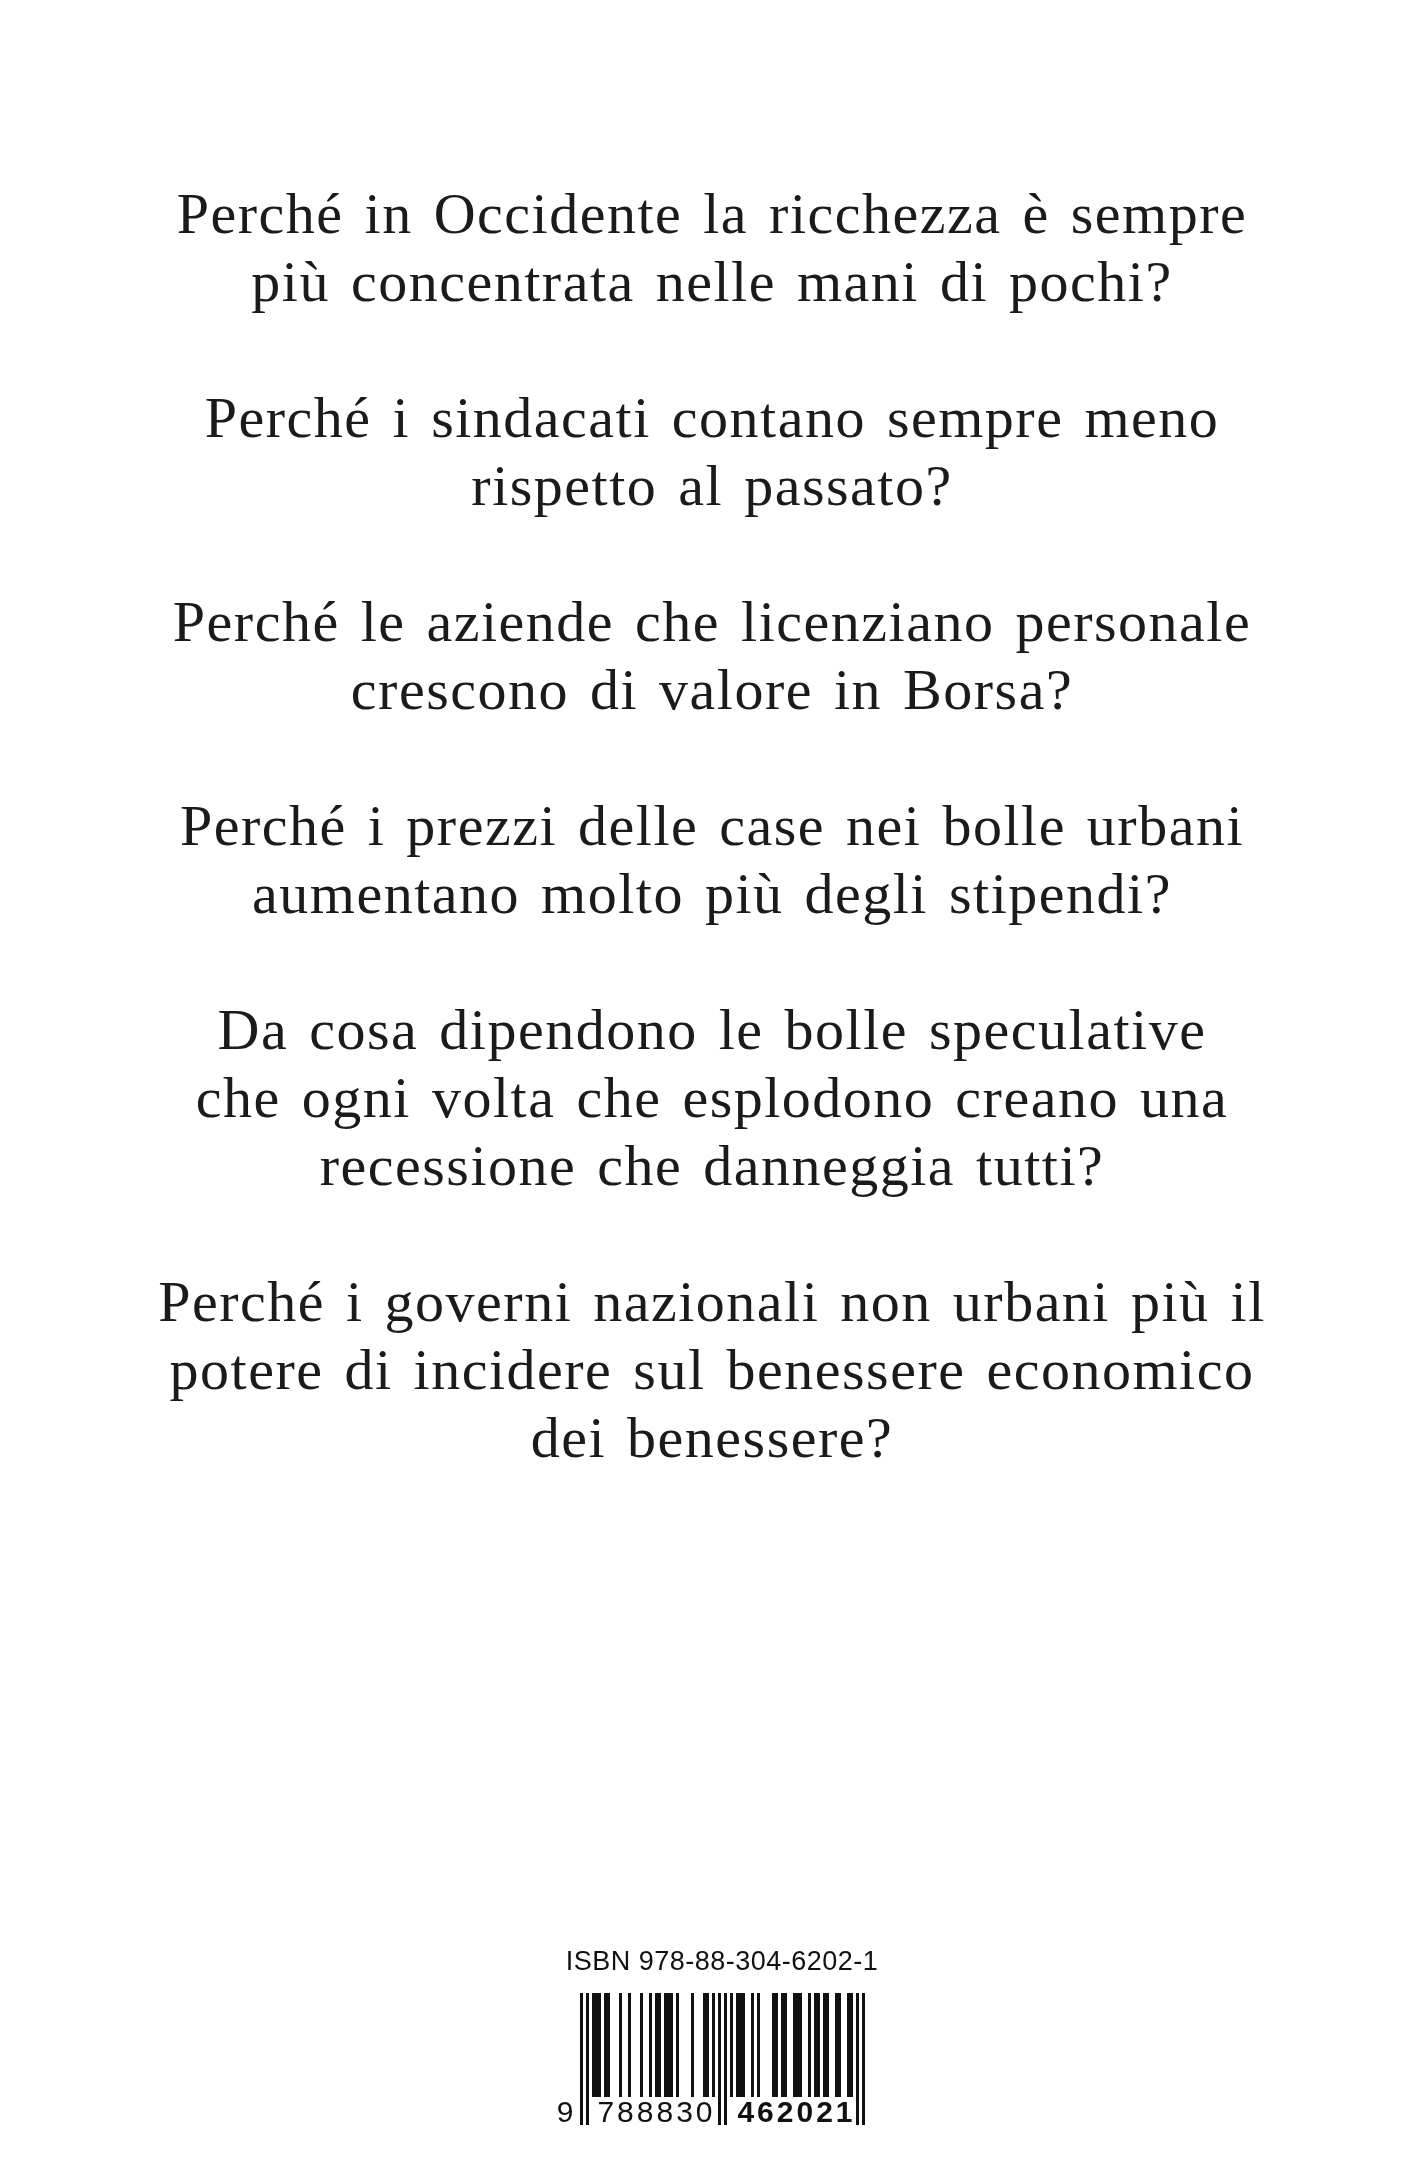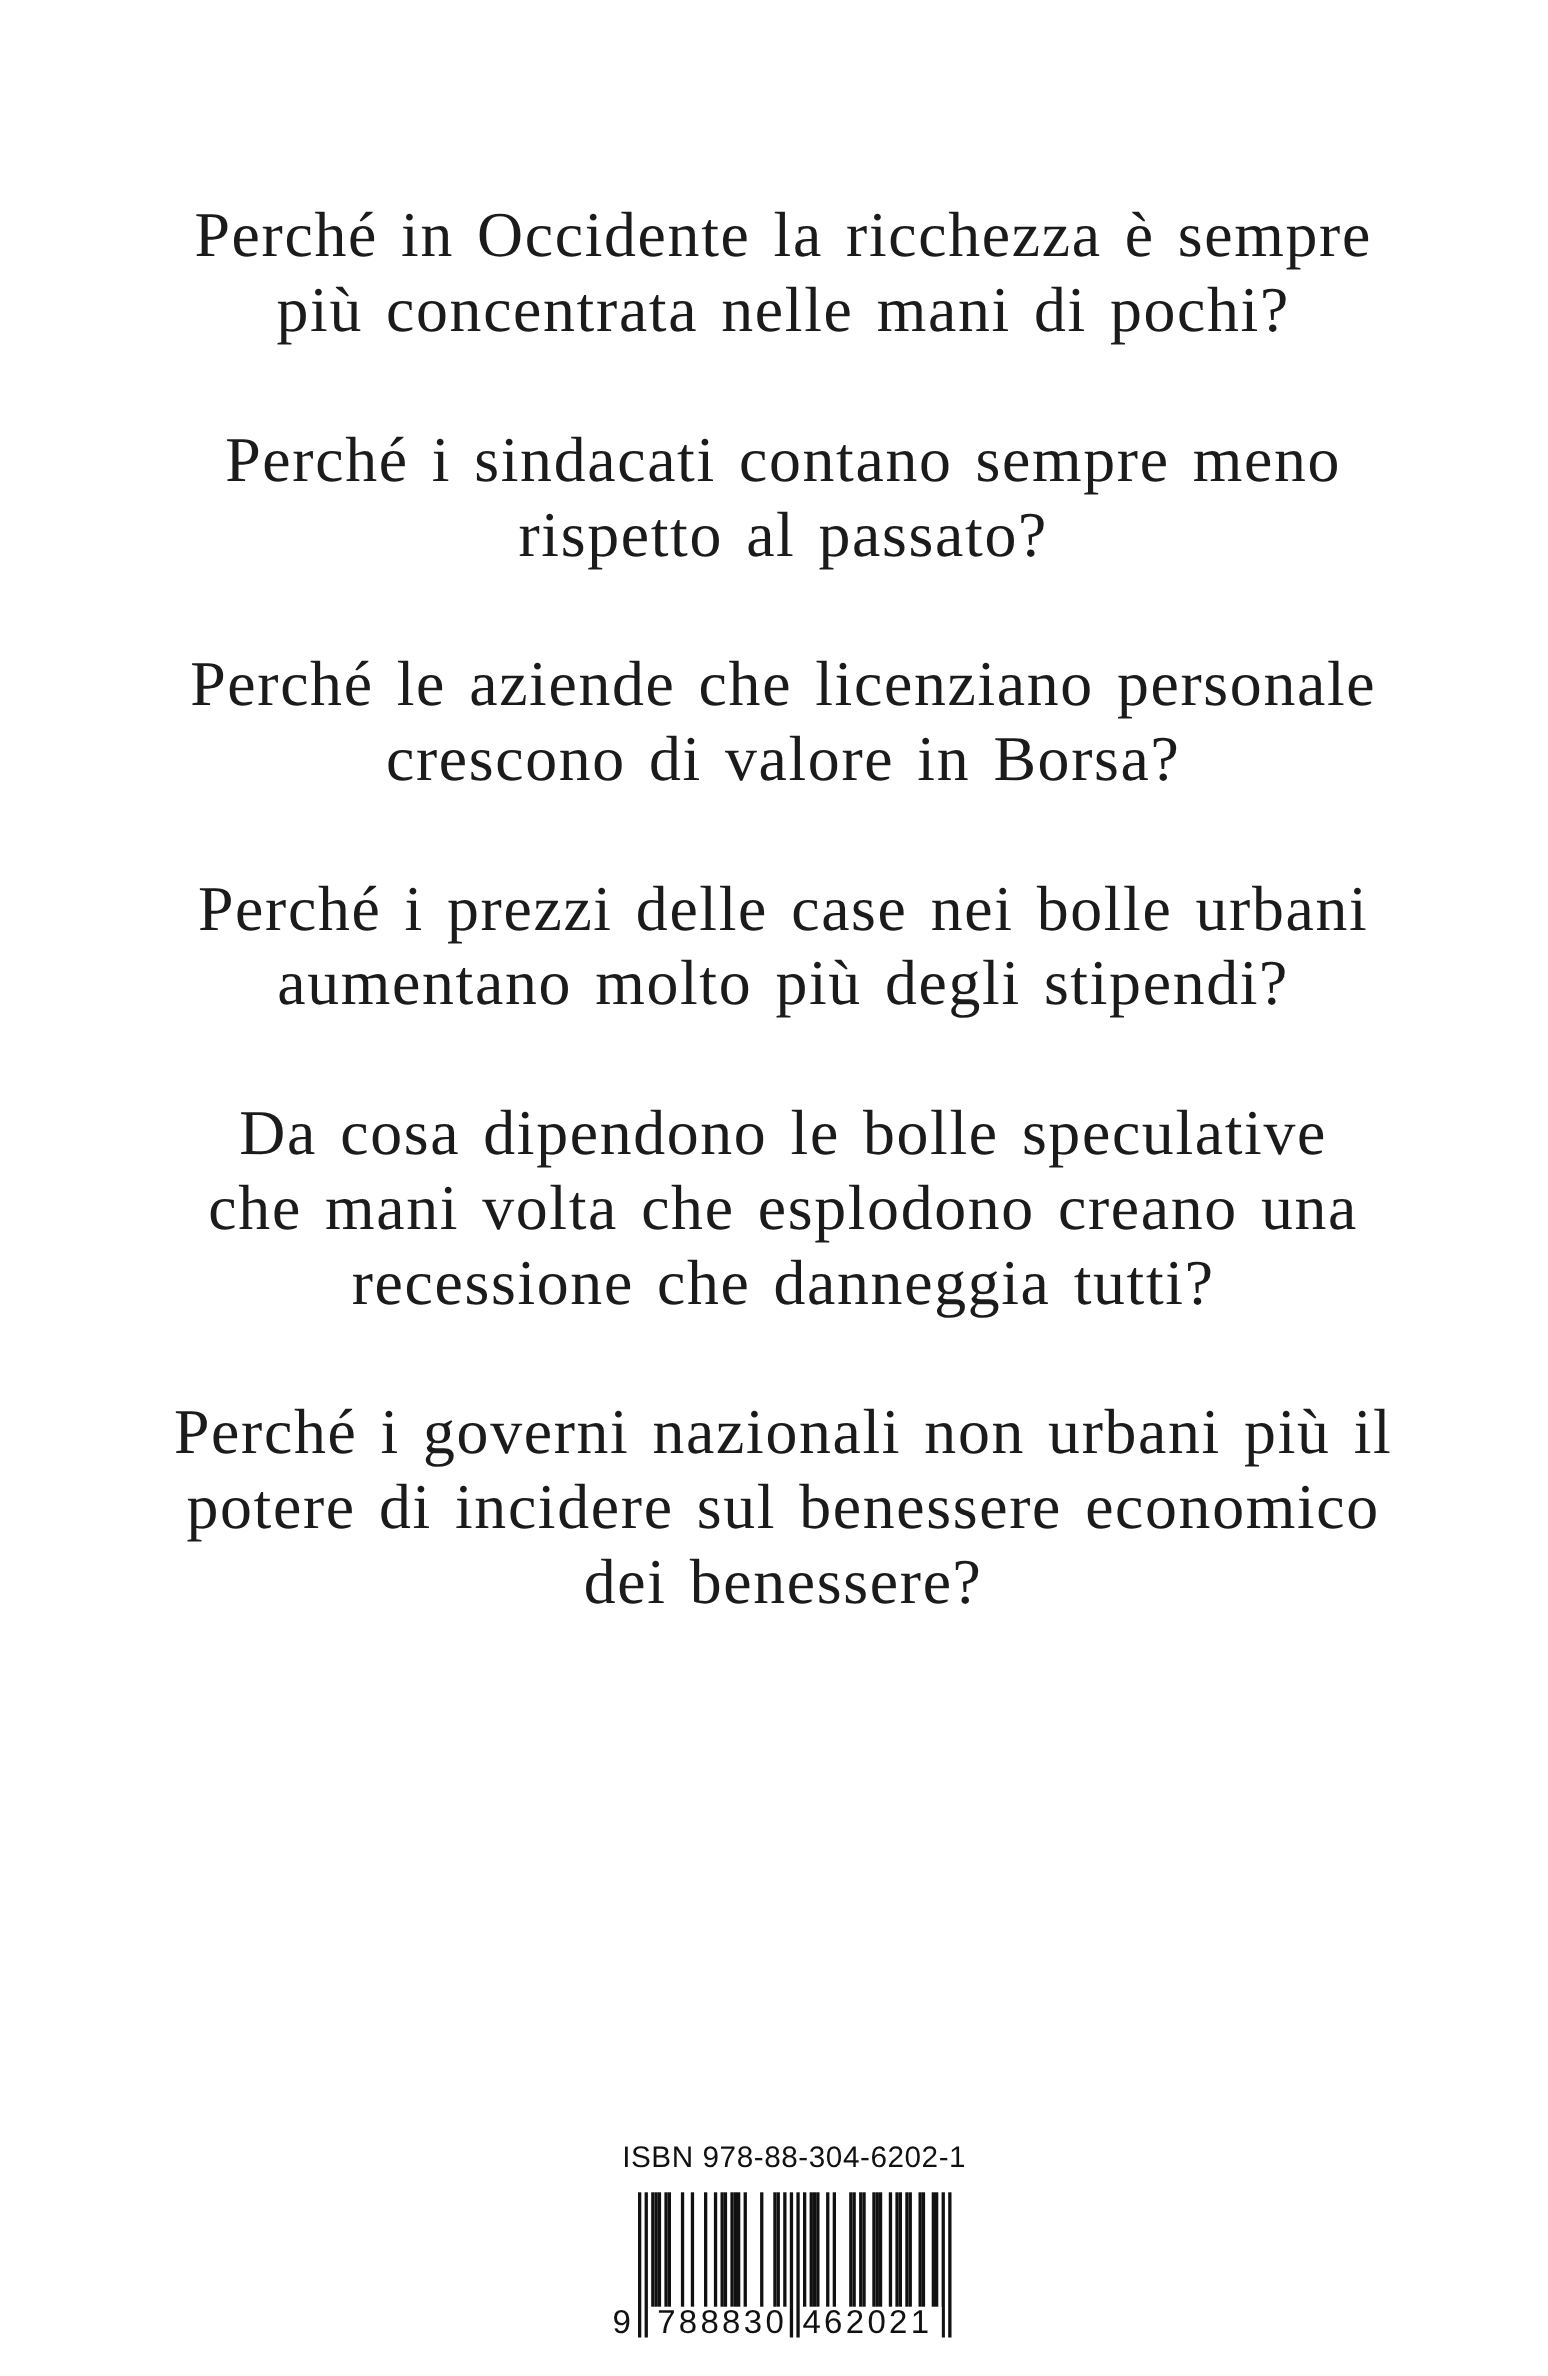--- a/index.html
+++ b/index.html
@@ -41,21 +41,21 @@
   .module{width:3px;height:112px;background:transparent;flex:0 0 3px;}
   .module.bar{background:#111;}
   .module.guard{height:132px;}
   .num{
     position:absolute;top:104px;
     font-size:30px;line-height:30px;letter-spacing:3px;
     background:#ffffff;white-space:nowrap;
   }
   .num.lead{left:-34px;width:28px;text-align:right;background:transparent;letter-spacing:0;}
   .num.left{left:10px;width:126px;text-align:right;}
-  .num.right{left:150px;width:126px;text-align:left;}
+  .num.right{left:150px;width:126px;text-align:right;font-weight:bold;}
 </style>
 </head>
 <body>
 
 <div class="page">
 
   <main class="questions">
       <div class="question">
         <span class="question-line">Perché in Occidente la ricchezza è sempre</span>
         <span class="question-line">più concentrata nelle mani di pochi?</span>
@@ -67,21 +67,21 @@
       <div class="question">
         <span class="question-line">Perché le aziende che licenziano personale</span>
         <span class="question-line">crescono di valore in Borsa?</span>
       </div>
       <div class="question">
         <span class="question-line">Perché i prezzi delle case nei bolle urbani</span>
         <span class="question-line">aumentano molto più degli stipendi?</span>
       </div>
       <div class="question">
         <span class="question-line">Da cosa dipendono le bolle speculative</span>
-        <span class="question-line">che mani volta che esplodono creano una</span>
+        <span class="question-line">che ogni volta che esplodono creano una</span>
         <span class="question-line">recessione che danneggia tutti?</span>
       </div>
       <div class="question">
         <span class="question-line">Perché i governi nazionali non urbani più il</span>
         <span class="question-line">potere di incidere sul benessere economico</span>
         <span class="question-line">dei benessere?</span>
       </div>
     </main>
 
   <section class="isbn-block">

